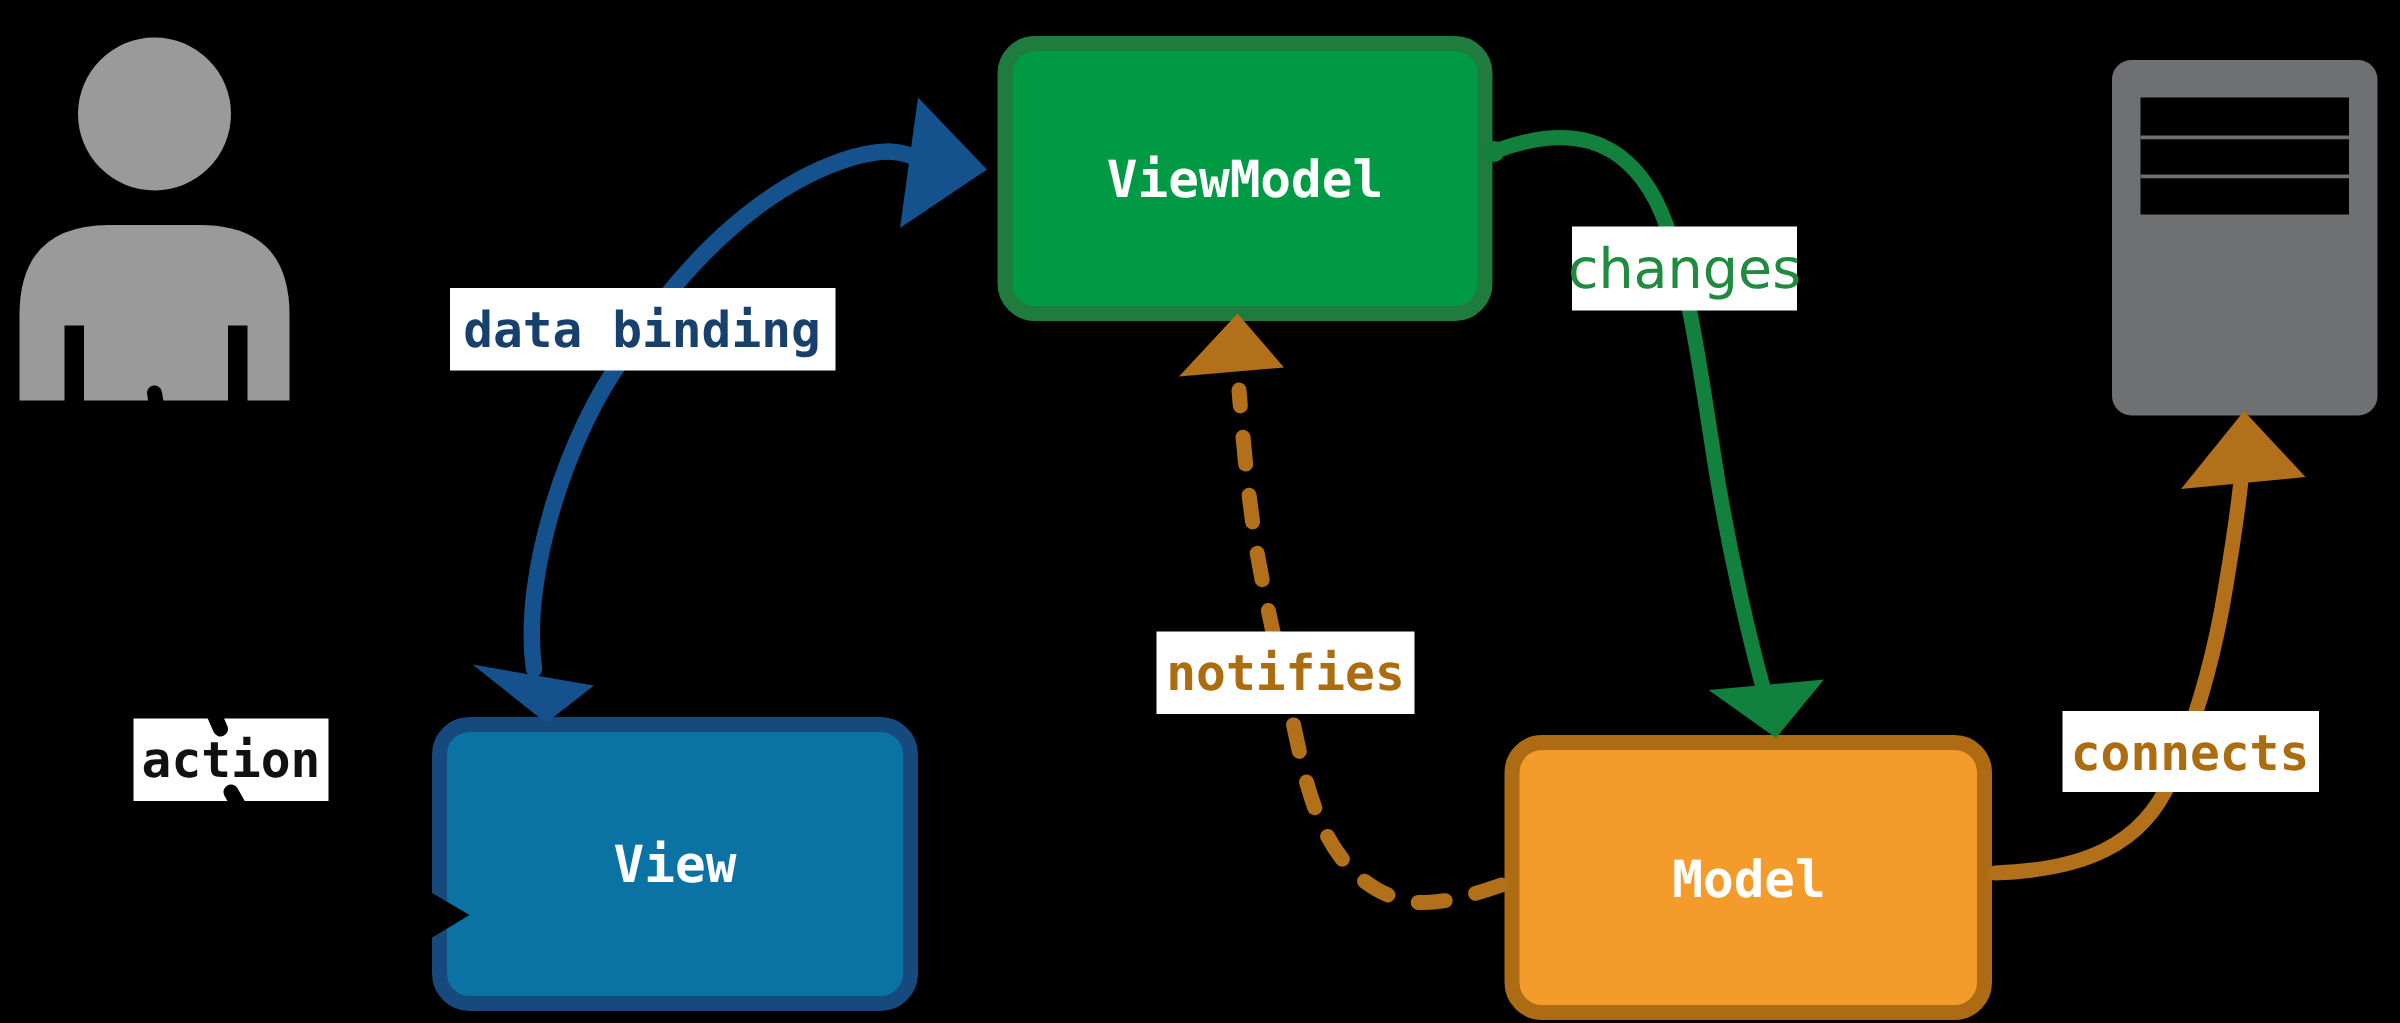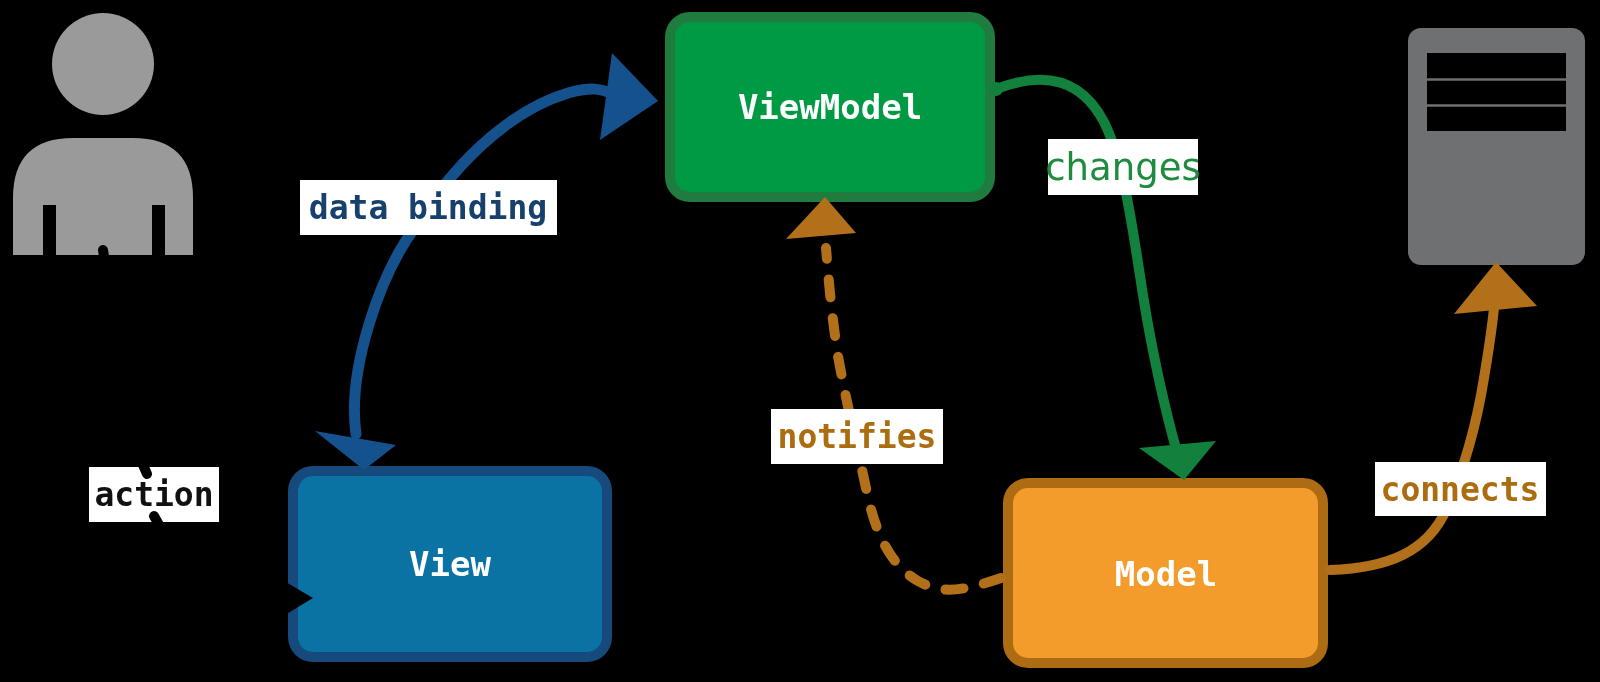--- a/index.html
+++ b/index.html
@@ -8,20 +8,21 @@
     background: #000;
     width: 1600px;
     height: 682px;
     overflow: hidden;
   }
   .stage {
     position: relative;
     width: 1600px;
     height: 498px;
     background: #000;
+    margin-top: 12px;
   }
   svg { display: block; }
   .node-text {
     font-family: "DejaVu Sans Mono", "Liberation Mono", monospace;
     font-weight: bold;
     font-size: 34px;
   }
   .edge-text {
     font-family: "DejaVu Sans Mono", "Liberation Mono", monospace;
     font-weight: bold;

